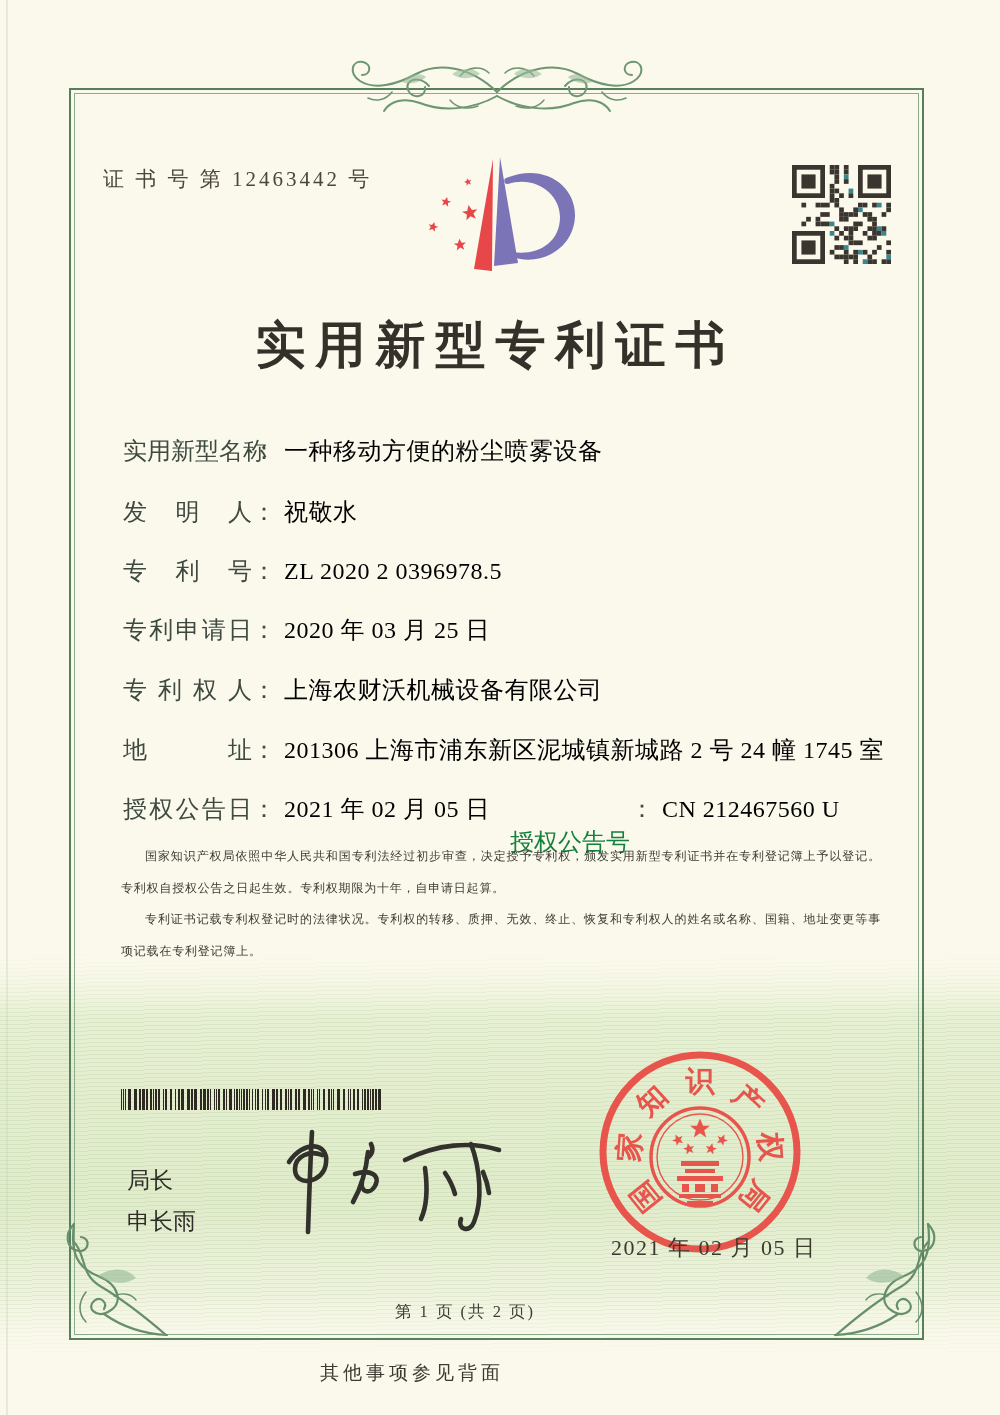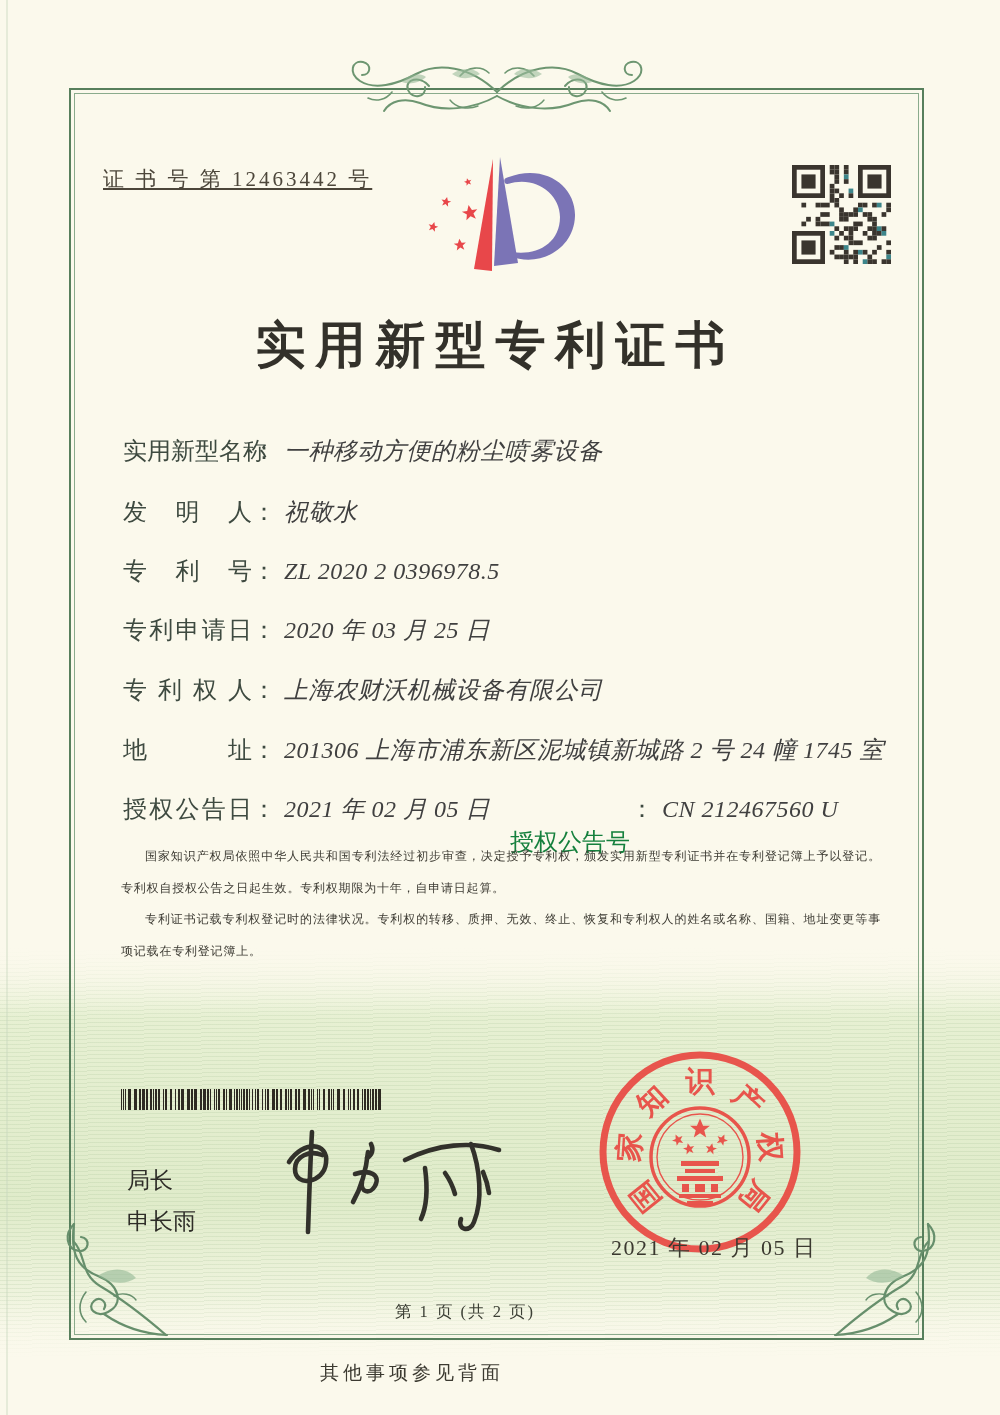--- a/index.html
+++ b/index.html
@@ -21,33 +21,33 @@
     background:linear-gradient(0deg,#fbf9ec 0,rgba(251,249,236,0) 100%);}
   .scan-edge{position:absolute;left:6px;top:0;bottom:0;width:2px;background:#c9d6bd;opacity:.4;}
 
   
   .frame{position:absolute;left:69px;top:88px;width:851px;height:1248px;
     border:2px solid #577f5c;}
   .frame-inner{position:absolute;inset:3px;border:1px solid #8aab8c;}
 
   .ornament{position:absolute;pointer-events:none;}
 
-  .cert-no{position:absolute;left:103px;top:165px;font-size:21px;letter-spacing:3px;color:#4c463a;text-decoration:underline;}
+  .cert-no{position:absolute;left:103px;top:165px;font-size:21px;letter-spacing:3px;color:#4c463a;}
 
   .logo{position:absolute;left:424px;top:156px;}
   .qr{position:absolute;left:792px;top:165px;}
 
   .title{position:absolute;left:70px;width:851px;top:312px;text-align:center;
     font-size:50px;font-weight:700;letter-spacing:10px;color:#33312a;}
 
   .row{position:absolute;left:123px;right:80px;display:flex;align-items:flex-start;
     font-size:24px;line-height:28px;white-space:nowrap;}
   .lbl{width:129px;flex:none;text-align:justify;text-align-last:justify;color:#3e4a40;}
   .colon{color:#3e4a40;margin-right:8px;}
-  .val{color:#404040;letter-spacing:0.5px;font-style:italic;}
+  .val{color:#000000;letter-spacing:0.5px;}
   .grp2{position:absolute;left:387px;top:0;display:flex;}
   .grp2 .lbl2{color:#15803d;margin-top:33px;}
 
   .paras{position:absolute;left:121px;top:841px;width:760px;
     font-size:12px;line-height:31.5px;color:#3d3b33;text-align:justify;letter-spacing:0.8px;}
   .paras p{margin:0;text-indent:2em;}
 
   .barcode{position:absolute;left:121px;top:1089px;}
 
   .director{position:absolute;left:127px;top:1160px;

